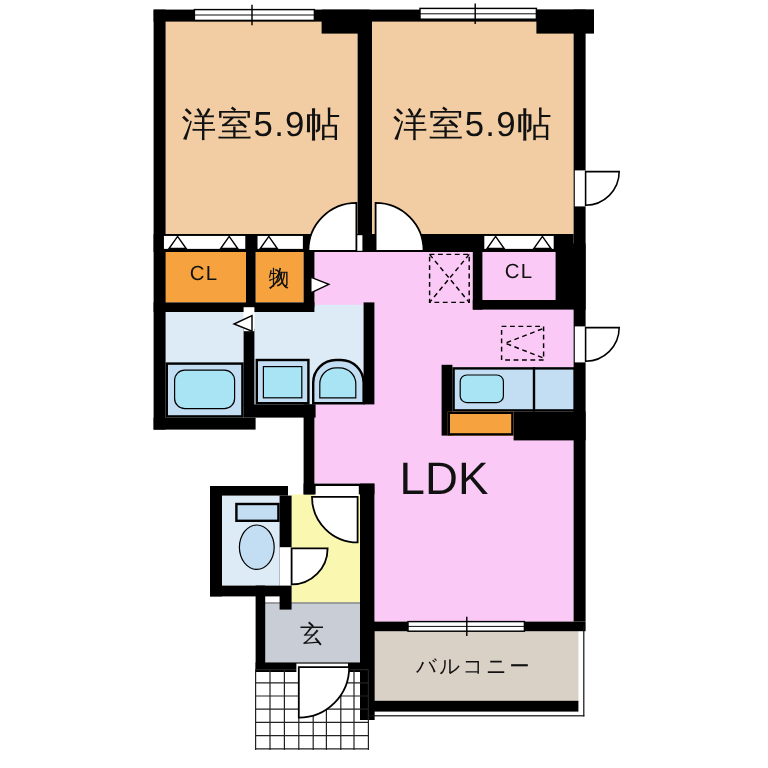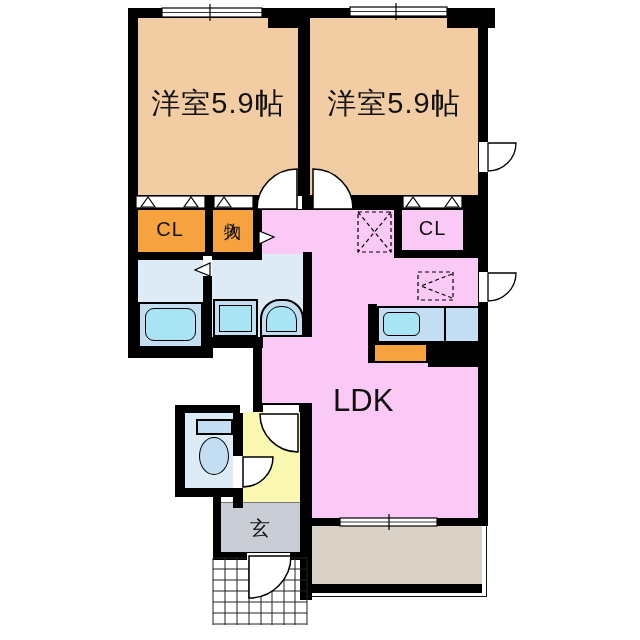--- a/index.html
+++ b/index.html
@@ -7,23 +7,23 @@
         font-family:"Liberation Sans","DejaVu Sans",sans-serif;color:#111;}
   .abs{position:absolute;}
   .fill{position:absolute;z-index:1;}
   .wall{position:absolute;background:var(--wall);z-index:2;}
   .fixframe{position:absolute;background:var(--fixture-frame);border:2px solid #000;box-sizing:border-box;z-index:2;}
   .fix{position:absolute;background:var(--fixture);border:1.5px solid #000;box-sizing:border-box;z-index:3;}
   svg.overlay{position:absolute;left:0;top:0;z-index:4;pointer-events:none;}
   .lbl{position:absolute;z-index:5;color:#111;white-space:nowrap;}
   .center{text-align:center;}
   .room-label{font-size:29px;letter-spacing:1px;}
-  .cl-label{font-size:20px;letter-spacing:1px;}
+  .cl-label{font-size:17px;letter-spacing:1px;}
   .v-label{writing-mode:vertical-rl;text-orientation:upright;font-size:17px;line-height:1;}
-  .ldk-label{font-size:31px;line-height:39px;}
+  .ldk-label{font-size:38px;line-height:39px;}
   .genkan-label{font-size:20px;}
   .balcony-label{font-size:17px;letter-spacing:2px;}
 </style>
 </head>
 <body>
 
 <div id="plan">
 
   <div class="fill" style="left:138px;top:16px;width:160px;height:182px;background:var(--bedroom);"></div>
   <div class="fill" style="left:310px;top:16px;width:168px;height:184px;background:var(--bedroom);"></div>
@@ -175,13 +175,14 @@
 
   <div class="lbl room-label center" style="left:138px;top:84px;width:160px;">洋室5.9帖</div>
   <div class="lbl room-label center" style="left:310px;top:84px;width:168px;">洋室5.9帖</div>
   <div class="lbl cl-label center" style="left:135px;top:218px;width:70px;">CL</div>
   <div class="lbl cl-label center" style="left:402px;top:217px;width:61px;">CL</div>
   <div class="lbl v-label" style="left:224px;top:209px;height:44px;">物入</div>
   <div class="lbl ldk-label" style="left:333px;top:381px;">
     <div>LDK</div>
   </div>
   <div class="lbl genkan-label center" style="left:218px;top:515px;width:84px;">玄</div>
+  <div class="lbl balcony-label center" style="left:308px;top:544px;width:174px;">バルコニー</div>
 </div>
 
 </body></html>

